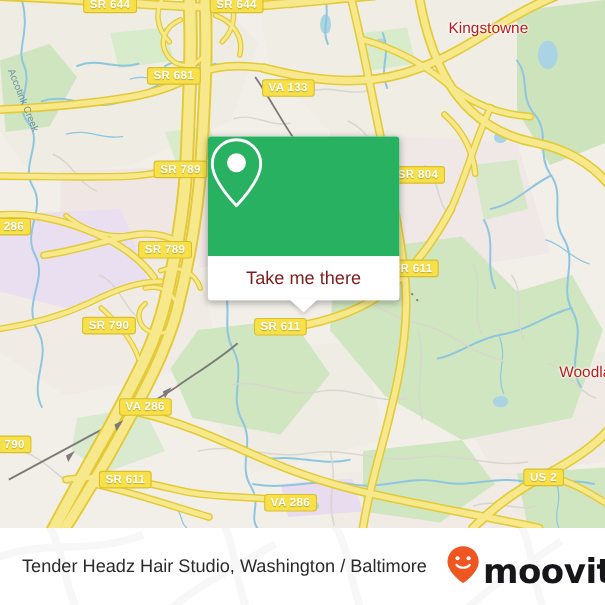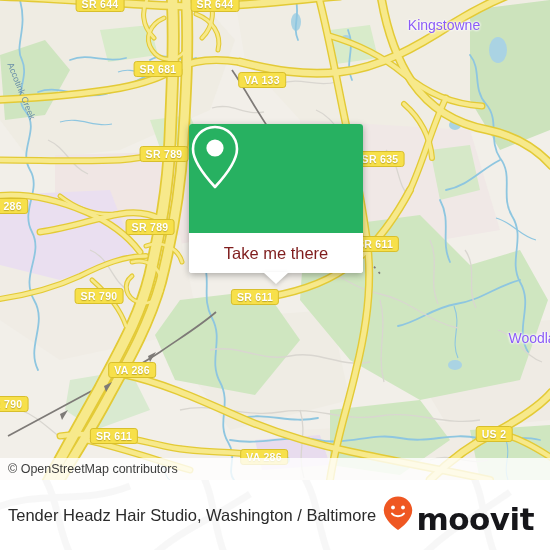--- a/index.html
+++ b/index.html
@@ -33,21 +33,21 @@
     height: 16px;
     padding: 0 5px;
     white-space: nowrap;
     text-shadow: 0 1px 1px rgba(120,100,0,.45);
     font-family: "Liberation Sans", sans-serif;
     transform: translate(-50%, -50%);
   }
 
   .place-label {
     position: absolute;
-    color: #8b5cf6;
+    color: #b91c1c;
     font-size: 14px;
     white-space: nowrap;
     transform: translate(-50%, -50%);
     text-shadow: 0 0 3px #fff, 0 0 3px #fff, 0 0 2px #fff;
     font-family: "Liberation Sans", sans-serif;
   }
 
   .water-label {
     position: absolute;
     color: #6a8fa8;
@@ -123,21 +123,22 @@
   #footer-watermark {
     position: absolute; left: 0; top: 0; width: 550px; height: 70px;
     opacity: .06;
   }
   #footer-inner {
     position: relative;
     height: 70px;
     display: flex;
     align-items: center;
     justify-content: space-between;
-    padding: 0 16px 0 8px;
+    padding: 0 16px 0 20px;
+    gap: 17px;
   }
   #footer-title {
     color: #2b2b2b;
     font-size: 16.5px;
     font-family: "Liberation Sans", sans-serif;
     white-space: nowrap;
   }
   #brand { display: flex; align-items: flex-end; gap: 2px; }
   #brand-word {
     color: #16161a;
@@ -347,21 +348,21 @@
     <div class="water-label" style="left:10px; top:58px; transform: rotate(68deg);">Accotink Creek</div>
 
     <div class="place-label" style="left:444px; top:25px;">Kingstowne</div>
     <div class="place-label" style="left:541px; top:338px;">Woodlawn</div>
 
     <div class="shield" style="left:100px; top:4px;">SR 644</div>
     <div class="shield" style="left:215px; top:4px;">SR 644</div>
     <div class="shield" style="left:158px; top:69px;">SR 681</div>
     <div class="shield" style="left:262px; top:80px;">VA 133</div>
     <div class="shield" style="left:164px; top:154px;">SR 789</div>
-    <div class="shield" style="left:380px; top:159px;">SR 635</div>
+    <div class="shield" style="left:380px; top:159px;">SR 804</div>
     <div class="shield" style="left:4px; top:206px;">VA 286</div>
     <div class="shield" style="left:150px; top:227px;">SR 789</div>
     <div class="shield" style="left:375px; top:244px;">SR 611</div>
     <div class="shield" style="left:255px; top:297px;">SR 611</div>
     <div class="shield" style="left:99px; top:296px;">SR 790</div>
     <div class="shield" style="left:132px; top:370px;">VA 286</div>
     <div class="shield" style="left:4px; top:404px;">SR 790</div>
     <div class="shield" style="left:114px; top:436px;">SR 611</div>
     <div class="shield" style="left:494px; top:434px;">US 2</div>
     <div class="shield" style="left:264px; top:457px;">VA 286</div>
@@ -374,21 +375,20 @@
             <circle cx="26" cy="24" r="8.6" fill="#ffffff"></circle>
           </svg>
         </span>
       </div>
       <div id="card-body">
         <span id="card-label">Take me there</span>
       </div>
       <div id="card-tail"></div>
     </div>
 
-    <div id="attribution">© OpenStreetMap contributors</div>
   </div>
 
   <div id="footer">
     <svg id="footer-watermark" viewBox="0 0 550 70">
       <g fill="none" stroke="#8a8a8a" stroke-width="7">
         <path d="M-10 30 C40 8 80 26 130 6"></path>
         <path d="M40 -10 C60 20 56 48 72 78"></path>
         <path d="M150 78 C180 50 210 40 250 14"></path>
         <path d="M300 -10 C320 20 316 46 330 78"></path>
         <path d="M420 78 C450 48 470 40 510 12"></path>

